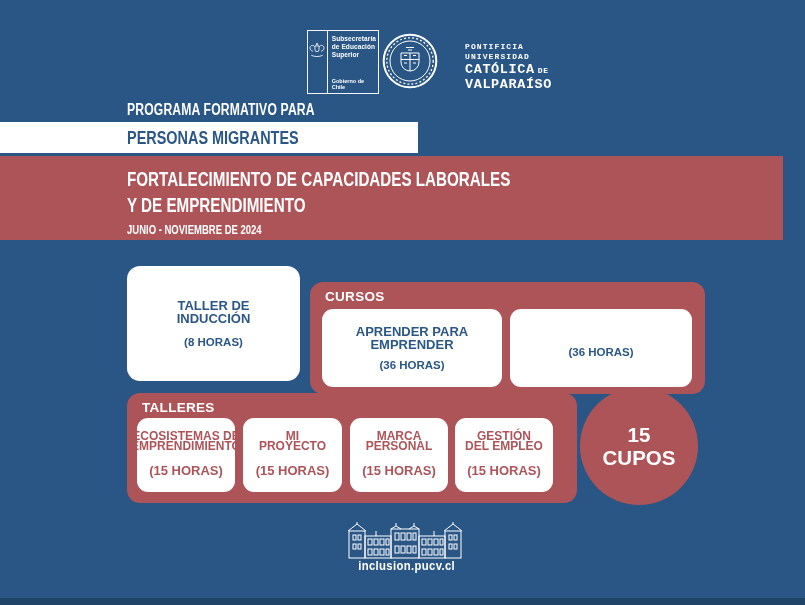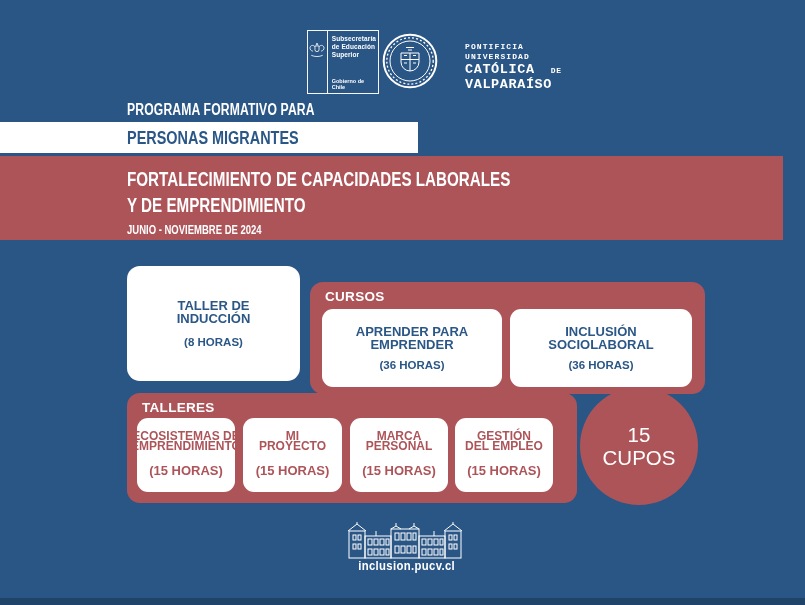--- a/index.html
+++ b/index.html
@@ -15,21 +15,21 @@
   .gov-logo{position:absolute;left:307px;top:30px;width:70px;height:62px;
             border:1px solid rgba(255,255,255,.95);display:flex;}
   .gov-emblem{width:23px;border-right:1px solid rgba(255,255,255,.95);
               display:flex;justify-content:center;padding-top:9px;}
   .gov-text{position:relative;flex:1;padding:4px 2px 0 4px;}
   .gov-line{display:block;font-size:6.5px;font-weight:bold;line-height:8px;letter-spacing:.1px;}
   .gov-footer{position:absolute;left:4px;bottom:3px;font-size:5.5px;font-weight:bold;}
   .pucv-seal{position:absolute;left:382px;top:33px;width:56px;height:56px;}
   .pucv-wordmark{position:absolute;left:465px;top:42px;font-family:Liberation Mono, monospace;}
   .pucv-small{display:block;font-size:8px;font-weight:bold;letter-spacing:1.1px;line-height:10px;}
-  .pucv-bigline{display:flex;align-items:baseline;gap:16px;}
+  .pucv-bigline{display:flex;align-items:baseline;gap:3px;}
   .pucv-big{display:block;font-size:13.5px;font-weight:bold;letter-spacing:.6px;line-height:15px;}
   .pucv-de{font-size:8px;font-weight:bold;letter-spacing:.8px;}
 
   
   .kicker{position:absolute;left:127px;top:101px;font-size:16px;font-weight:bold;letter-spacing:.2px;}
   .audience-banner{position:absolute;left:0;top:122px;width:418px;height:31px;background:var(--card_white,#fff);}
   .audience-text{position:absolute;left:127px;top:0;line-height:31px;font-size:19px;font-weight:bold;
                  color:var(--text_blue,#2b5787);}
   .title-banner{position:absolute;left:0;top:156px;width:783px;height:84px;
                 background:var(--accent_red,#ad5459);padding:0;box-sizing:border-box;}
@@ -58,21 +58,21 @@
   .taller-card-1{left:10px;width:98px;}
   .taller-card-2{left:116px;width:99px;}
   .taller-card-3{left:223px;width:98px;}
   .taller-card-4{left:328px;width:98px;}
   .red-card-title{font-size:12px;font-weight:bold;line-height:9.5px;color:var(--accent_red,#ad5459);}
   .red-card-hours{font-size:13px;font-weight:bold;color:var(--accent_red,#ad5459);margin-top:12px;}
 
   .cupos-circle{position:absolute;left:580px;top:387px;width:118px;height:118px;border-radius:50%;
                 background:var(--accent_red,#ad5459);display:flex;flex-direction:column;
                 align-items:center;justify-content:center;text-align:center;}
-  .cupos-number,.cupos-label{font-size:20.5px;font-weight:normal;line-height:23px;}
+  .cupos-number,.cupos-label{font-size:20.5px;font-weight:bold;line-height:23px;}
 
   
   .building{position:absolute;left:346px;top:522px;width:118px;height:37px;}
   .site-url{position:absolute;left:300px;top:558px;width:214px;text-align:center;
             font-size:13.5px;font-weight:bold;letter-spacing:.4px;}
   .bottom-strip{position:absolute;left:0;top:598px;width:805px;height:7px;background:var(--footer_strip,#1f4468);}
 
   svg{display:block;}
 </style>
 </head>
@@ -145,24 +145,20 @@
 
   <div class="panel cursos-panel">
     <span class="panel-title">CURSOS</span>
 
     <div class="wcard curso-card curso-card-1">
       <div class="blue-card-title">APRENDER PARA EMPRENDER</div>
       <div class="blue-card-hours curso-hours">(36 HORAS)</div>
     </div>
 
     <div class="wcard curso-card curso-card-2">
-      <div class="blue-card-title">
-        <span style="display:block">INCLUSIÓN</span>
-        <span style="display:block">SOCIOLABORAL</span>
-      </div>
       <div class="blue-card-hours curso-hours">(36 HORAS)</div>
     </div>
   </div>
 
   <div class="panel talleres-panel">
     <span class="panel-title">TALLERES</span>
 
     <div class="wcard taller-card taller-card-1">
       <div class="red-card-title">
         <span style="display:block">ECOSISTEMAS DE</span>

